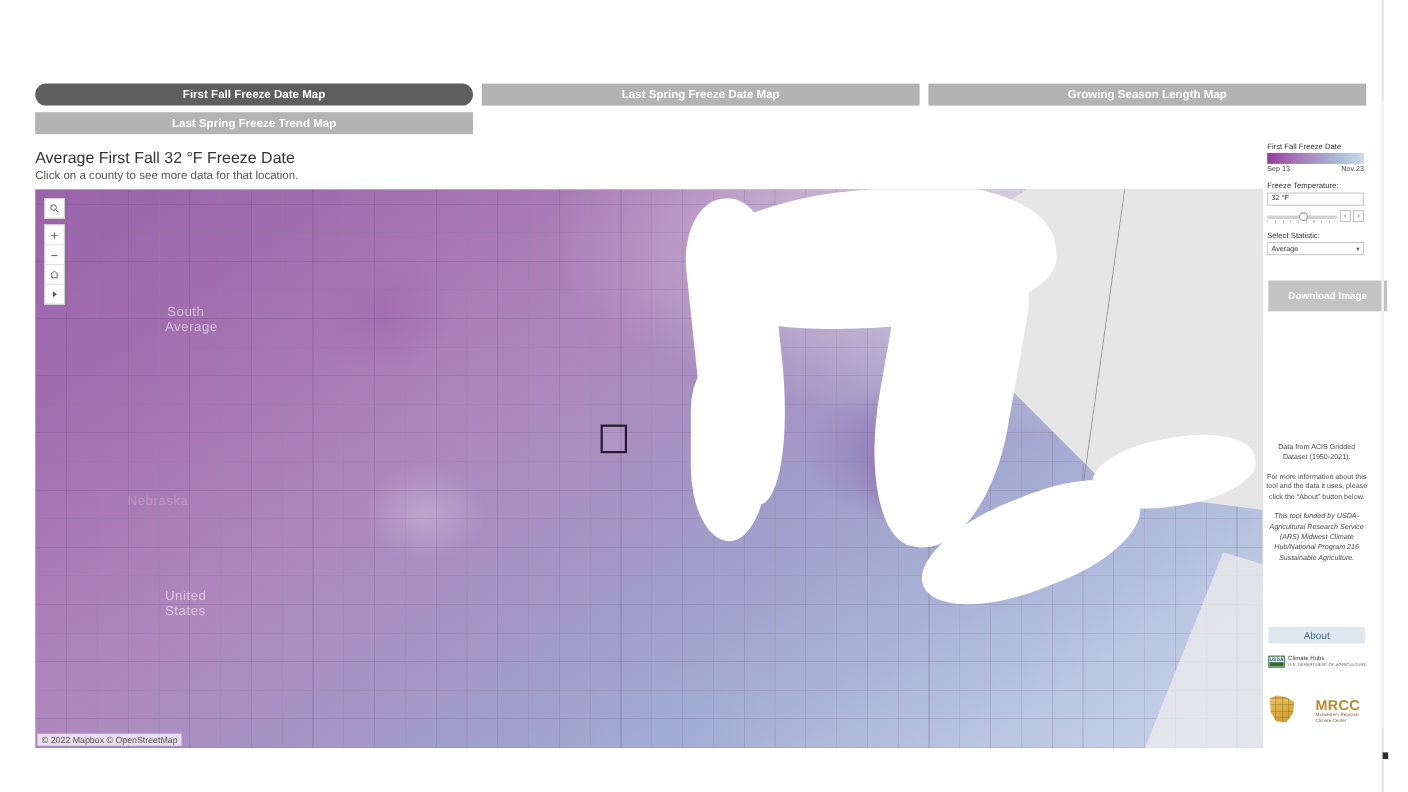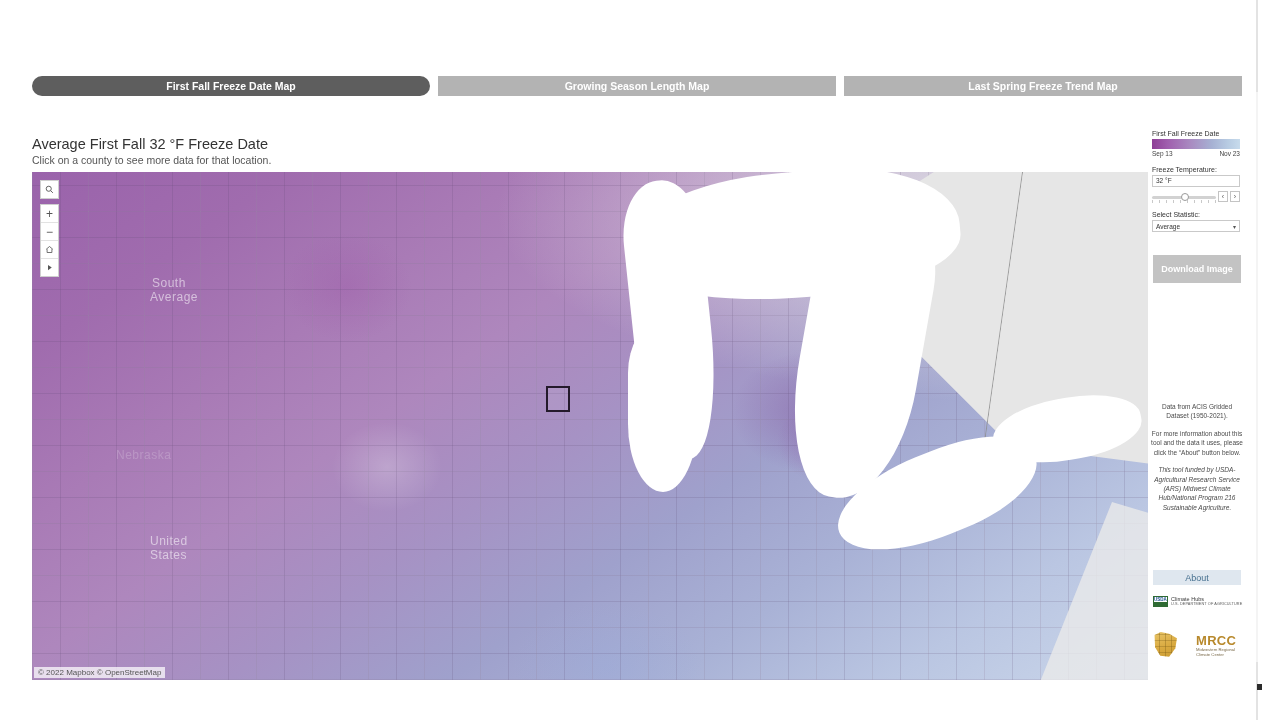--- a/index.html
+++ b/index.html
@@ -319,21 +319,21 @@
     color: #333;
     padding: 0 3px;
     display: flex; align-items: center; justify-content: space-between;
     cursor: pointer;
   }
   .select-box .caret { font-size: 6px; color: #555; }
 
   .download-btn {
     position: absolute;
     left: 1153px; top: 255px;
-    width: 88px; height: 28px;
+    width: 108px; height: 28px;
     background: #c3c3c3;
     color: #ffffff;
     font-size: 9px;
     font-weight: bold;
     display: flex; align-items: center; justify-content: center;
     cursor: pointer;
     user-select: none;
   }
 
   .about-text {
@@ -431,20 +431,21 @@
   }
 </style>
 </head>
 <body>
 
 <div id="app">
 
 
   <div class="tabs">
     <div class="tab active">First Fall Freeze Date Map</div>
+    <div class="tab">Last Spring Freeze Date Map</div>
     <div class="tab">Growing Season Length Map</div>
     <div class="tab">Last Spring Freeze Trend Map</div>
   </div>
 
   <div class="map-heading">
     <h2>Average First Fall 32 °F Freeze Date</h2>
     <p>Click on a county to see more data for that location.</p>
   </div>
 
   <div class="map-wrap">

